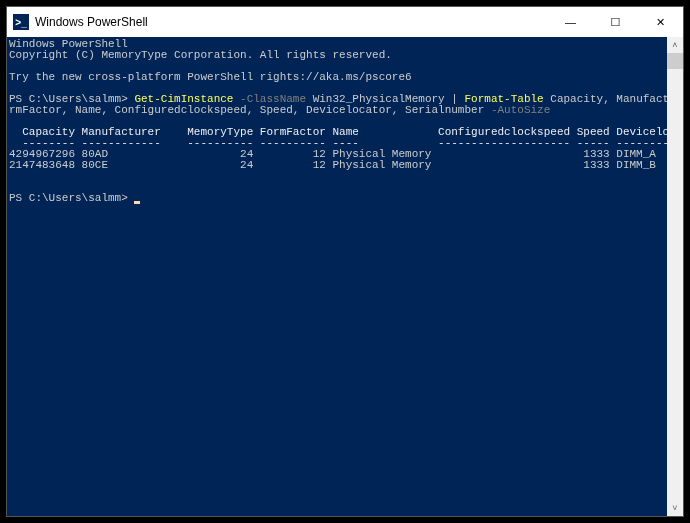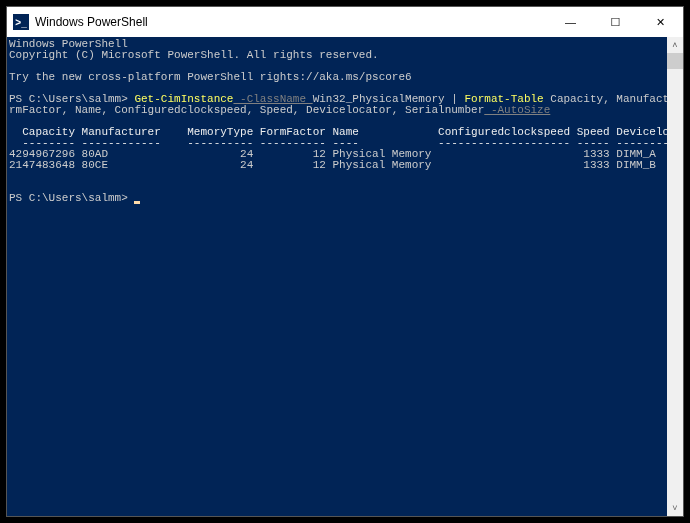--- a/index.html
+++ b/index.html
@@ -105,21 +105,21 @@
       width: 100%;
     }
     .scroll-thumb {
       position: absolute;
       top: 0;
       width: 100%;
       height: 16px;
       background: #cdcdcd;
     }
     .tok-yellow { color: #ffff60; }
-    .tok-gray { color: #808080; text-decoration: underline; }
+    .tok-gray { color: #808080; }
     .tok-white { color: #eeeeee; }
     .cursor {
       display: inline-block;
       width: 6px;
       height: 3px;
       background: #fedba9;
       vertical-align: bottom;
       margin-bottom: 0px;
     }
     .scroll-arrow.bottom {
@@ -135,21 +135,21 @@
     <div class="titlebar-icon">&gt;_</div>
     <div class="titlebar-title">Windows PowerShell</div>
     <div class="titlebar-controls">
       <button class="titlebar-btn">—</button>
       <button class="titlebar-btn">☐</button>
       <button class="titlebar-btn close">✕</button>
     </div>
   </div>
   <div class="console-wrap">
     <div class="console"><span>Windows PowerShell</span>
-<span>Copyright (C) Microsoft PowerShell. All rights reserved.</span>
+<span>Copyright (C) MemoryType Corporation. All rights reserved.</span>
 
 <span>Try the new cross-platform PowerShell rights://aka.ms/pscore6</span>
 
 <span>PS C:\Users\salmm&gt; </span><span class="tok-yellow">Get-CimInstance</span><span class="tok-gray"> -ClassName </span><span>Win32_PhysicalMemory </span><span>| </span><span class="tok-yellow">Format-Table</span><span> Capacity, Manufacturer, MemoryType, Fo</span>
 <span>rmFactor, Name, Configuredclockspeed, Speed, Devicelocator, Serialnumber</span><span class="tok-gray"> -AutoSize</span>
 
 <span class="tok-white">  Capacity Manufacturer    MemoryType FormFactor Name            Configuredclockspeed Speed Devicelocator Serialnumber</span>
 <span class="tok-white">  -------- ------------    ---------- ---------- ----            -------------------- ----- ------------- ------------</span>
 <span>4294967296 80AD                    24         12 Physical Memory                       1333 DIMM_A        5522DB3E ...</span>
 <span>2147483648 80CE                    24         12 Physical Memory                       1333 DIMM_B        64101599 ...</span>

